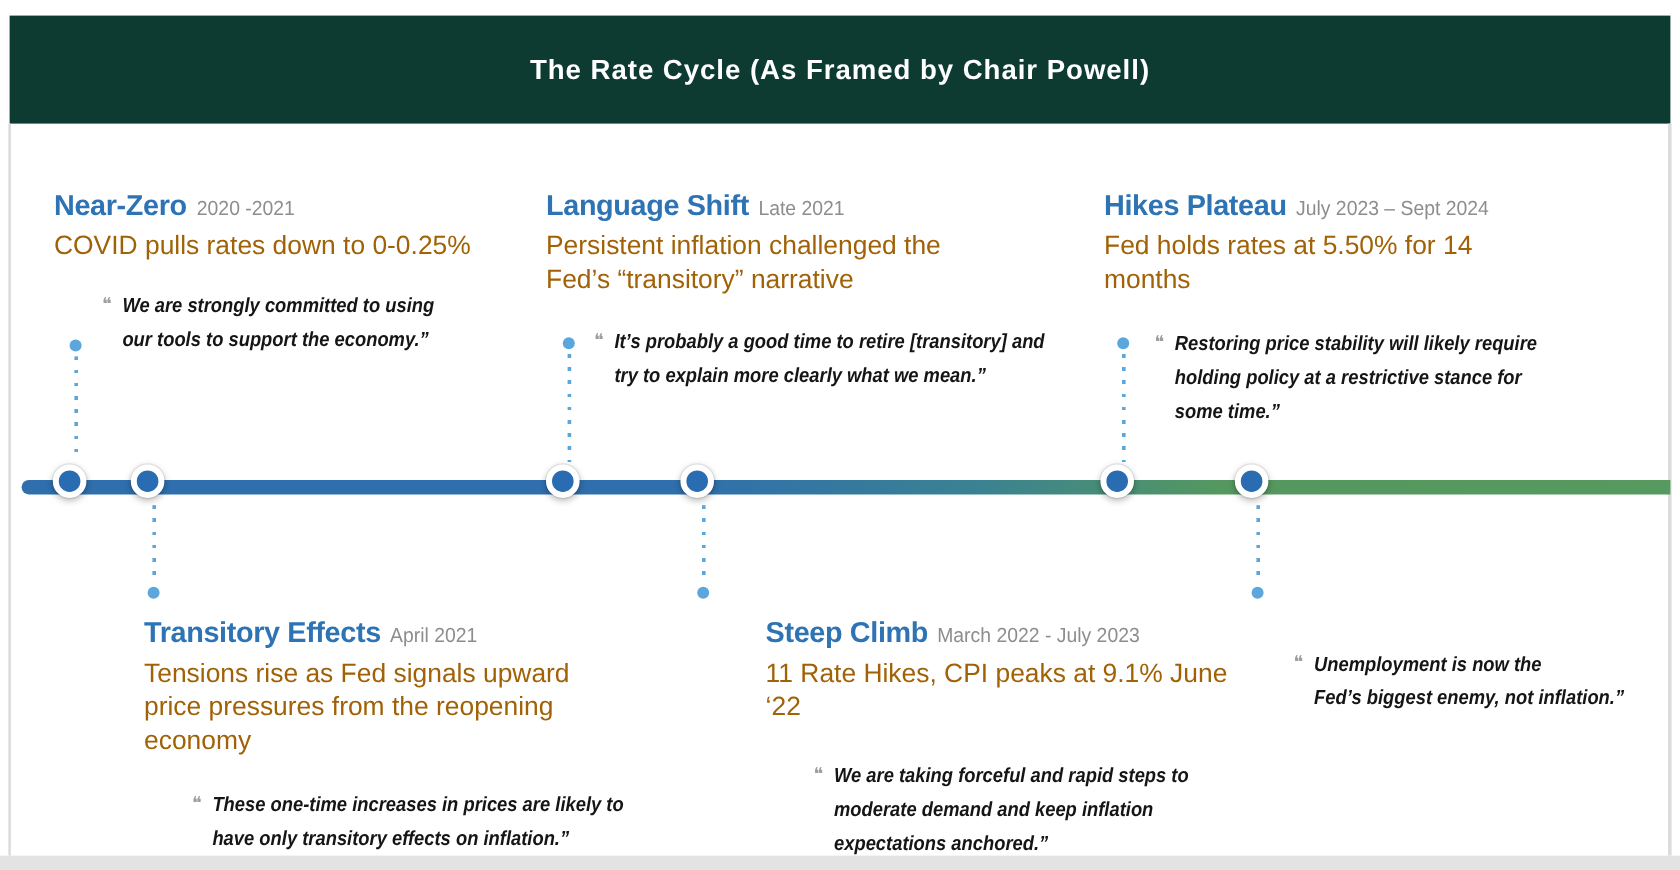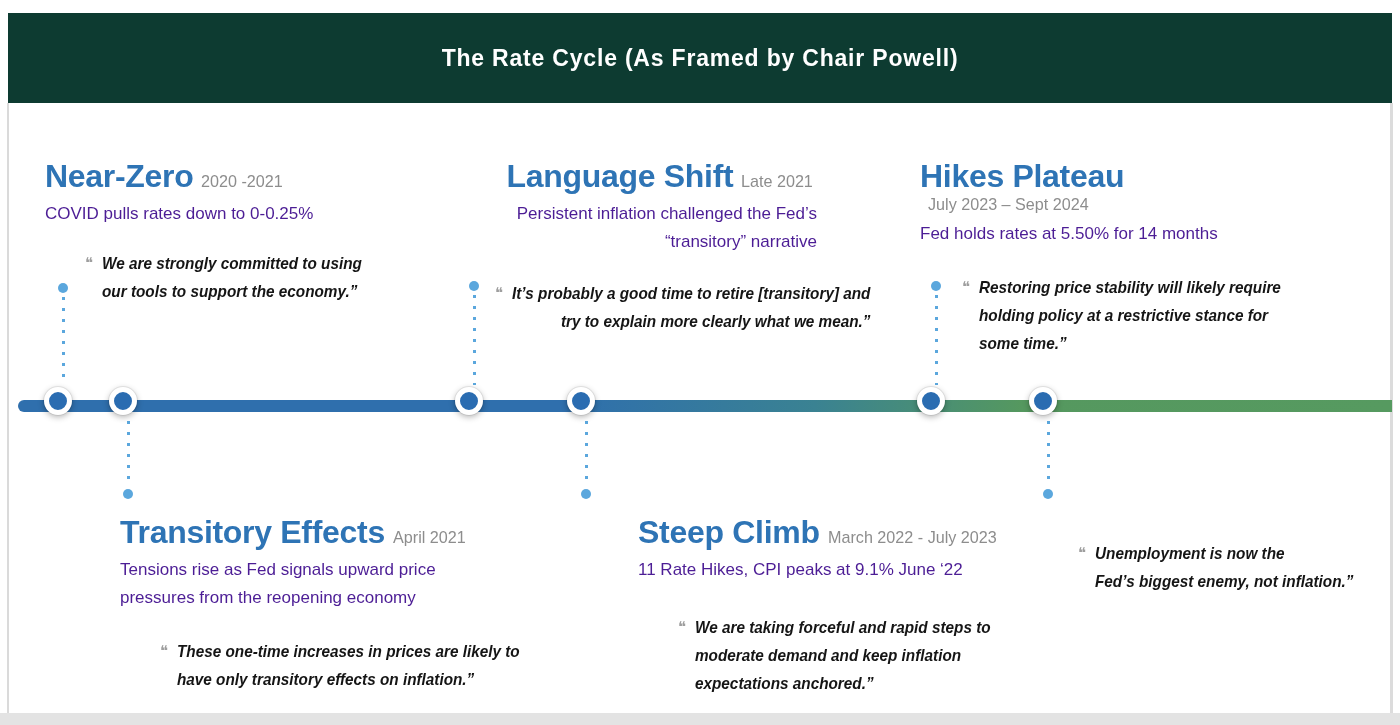--- a/index.html
+++ b/index.html
@@ -29,32 +29,32 @@
   .d4{left:581px;top:489px;} .d5{left:931px;top:281px;} .d6{left:1043px;top:489px;}
 
   .conn { position:absolute; width:3px; z-index:1;
           background-image:repeating-linear-gradient(to bottom,#5ba7dd 0 3px,transparent 3px 11px); }
   .c1{left:62px;top:297px;height:88px;}  .c2{left:127px;top:421px;height:64px;}
   .c3{left:473px;top:295px;height:90px;} .c4{left:585px;top:421px;height:64px;}
   .c5{left:935px;top:295px;height:90px;} .c6{left:1047px;top:421px;height:64px;}
 
   
   .event { position:absolute; }
-  .ev-title { font-size:32px; font-weight:bold; color:#2e74b5; letter-spacing:-0.3px; }
+  .ev-title { font-size:24px; font-weight:bold; color:#2e74b5; letter-spacing:-0.3px; }
   .ev-date  { font-size:17px; color:#8d8d8d; margin-left:8px; display:inline-block;
               transform:scaleX(0.95); transform-origin:0 80%; }
-  .ev-desc  { margin-top:5px; font-size:17px; color:#4c1d95; line-height:28px; }
+  .ev-desc  { margin-top:5px; font-size:22px; color:#a16207; line-height:28px; }
   .ev-quote { display:flex; margin-left:40px; margin-top:24px; }
   .q-mark   { color:#9e9e9e; font-size:15px; font-style:normal; margin-right:9px; line-height:26px; flex:none; }
   .q-lines  { font-style:italic; font-weight:bold; font-size:17px; line-height:28px; color:#151515;
               white-space:nowrap; transform:scaleX(0.9); transform-origin:0 0; }
 
   .ev-nearzero   { left:45px;   top:158px; width:380px; }
   .ev-transitory { left:120px;  top:514px; width:372px; }
-  .ev-language   { left:455px;  top:158px; width:362px;text-align:right; }
+  .ev-language   { left:455px;  top:158px; width:362px; }
   .ev-steep      { left:610px;  top:514px; width:400px;margin-left:28px; }
   .ev-plateau    { left:920px;  top:158px; width:380px; }
   .ev-cuts       { left:1038px; top:514px; width:356px; }
   .ev-nearzero .ev-quote { margin-top:22px; }
   .ev-plateau  .ev-quote { margin-top:26px; margin-left:42px; }
   .ev-steep    .ev-quote { margin-top:30px; }
   .ev-transitory .ev-quote, .ev-cuts .ev-quote { margin-top:26px; }
 </style>
 </head>
 <body>

